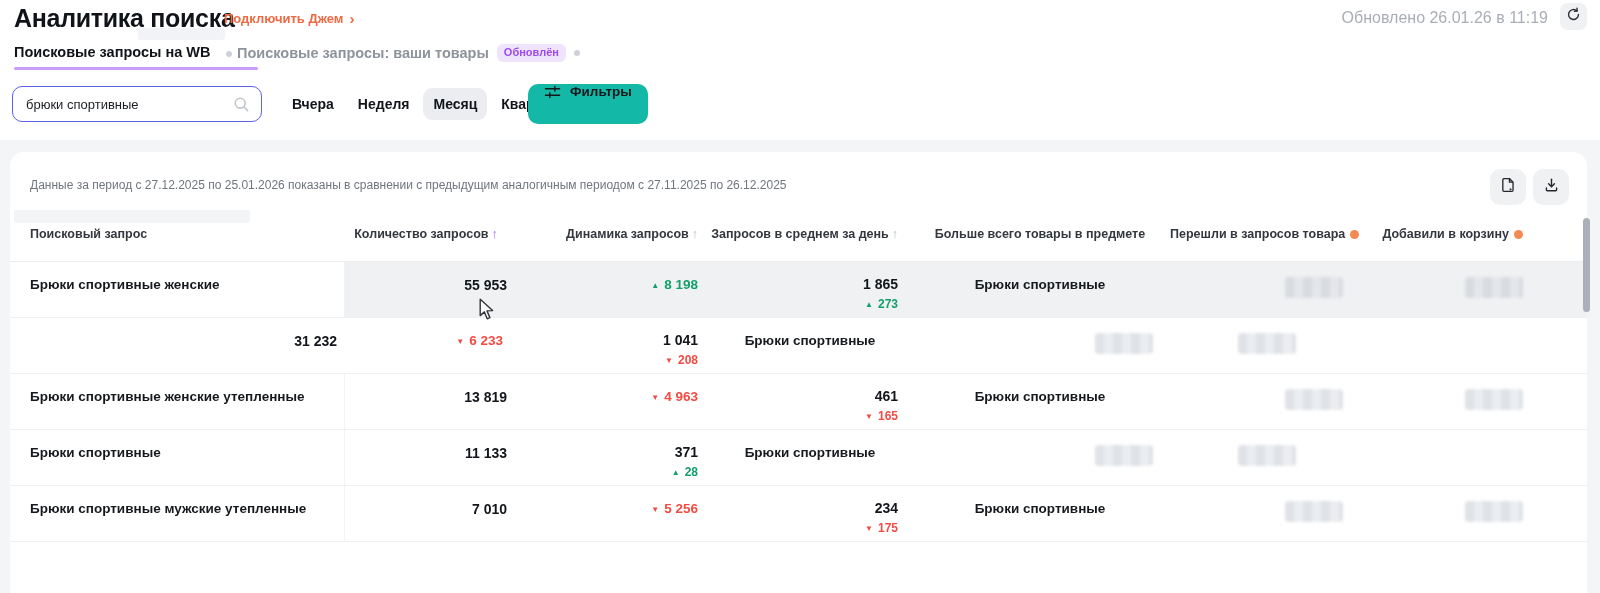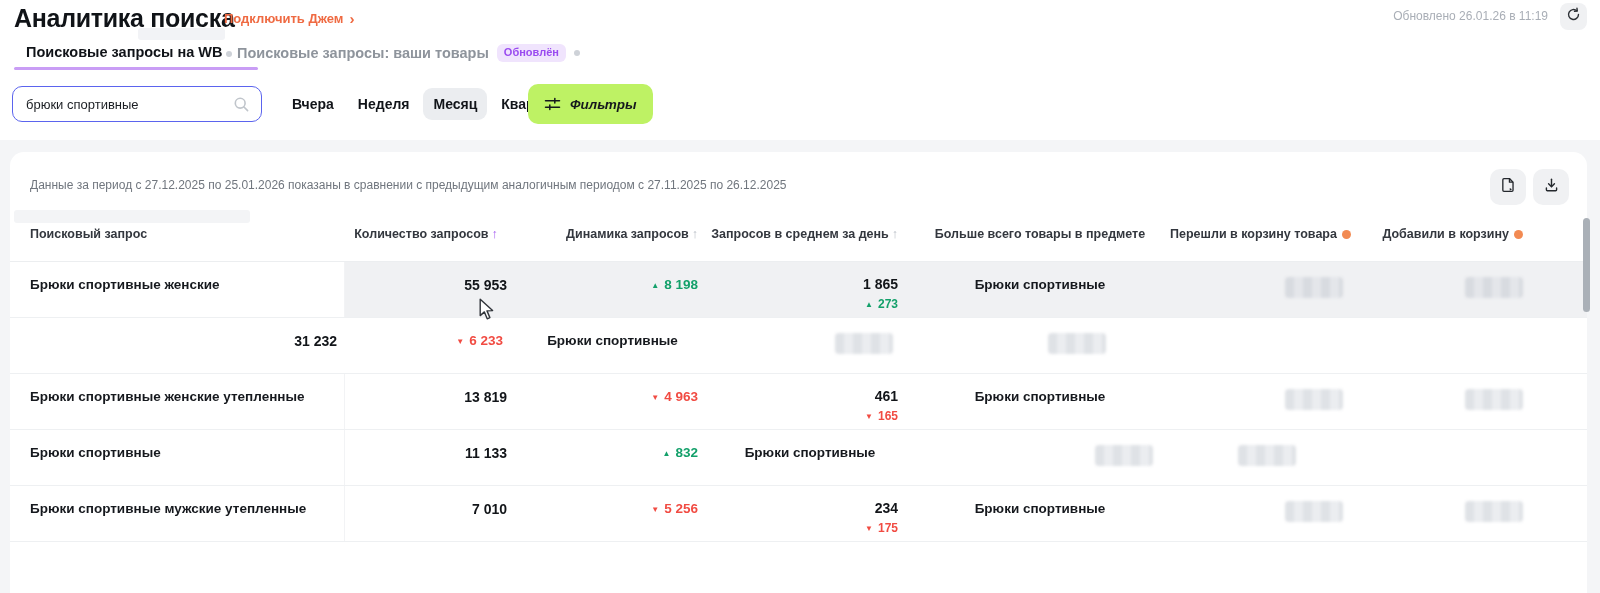--- a/index.html
+++ b/index.html
@@ -10,39 +10,39 @@
   }
   
   .page-lower { position:absolute; left:0; right:0; top:140px; bottom:0; background:#f4f5f7; }
 
   
   .topbar { position:absolute; left:0; top:0; width:1600px; height:140px; background:#fff; }
   .page-title { position:absolute; left:14px; top:4px; font-size:25px; font-weight:800; letter-spacing:-.3px; color:#101317; }
   .title-blur { position:absolute; left:138px; top:28px; width:87px; height:12px; background:#f2f3f6; border-radius:3px; }
   .jam-link { position:absolute; left:224px; top:11px; font-size:13px; font-weight:700; color:#ef6a42; cursor:pointer; display:flex; align-items:flex-start; gap:6px; }
   .jam-link .chev { font-size:15px; font-weight:700; line-height:1; }
-  .updated { position:absolute; right:52px; top:9px; font-size:12px; color:#a9aeb6; }
+  .updated { position:absolute; right:52px; top:9px; font-size:16px; color:#a9aeb6; }
   .refresh-btn { position:absolute; left:1560px; top:3px; width:27px; height:27px; border-radius:8px; background:#f0f1f3; display:flex; align-items:center; justify-content:center; cursor:pointer; }
 
   
-  .tab1 { position:absolute; left:14px; top:44px; font-size:14.5px; font-weight:700; color:#101318; cursor:pointer;margin-left:12px; }
+  .tab1 { position:absolute; left:14px; top:44px; font-size:14.5px; font-weight:700; color:#101318; cursor:pointer; }
   .tab2 { position:absolute; left:237px; top:44px; font-size:14.5px; font-weight:700; color:#8e949c; cursor:pointer; display:flex; align-items:center; gap:8px; }
   .tab-underline { position:absolute; left:14px; top:67px; width:244px; height:3px; background:#c99df5; border-radius:2px; }
   .hintdot { width:6px; height:6px; border-radius:50%; background:#ced2d8; display:inline-block; }
   .tab1-dot { position:absolute; left:226px; top:51px; }
   .badge { background:#f0e4fd; color:#9a4bf0; font-size:11px; font-weight:700; padding:3px 7px 4px; border-radius:6px; line-height:1; }
 
   
   .search-box { position:absolute; left:12px; top:86px; width:250px; height:36px; border:1.5px solid #5b64ee; border-radius:10px; background:#fff; display:flex; align-items:center; }
   .search-box input { border:0; outline:0; background:transparent; flex:1; padding:0 6px 0 13px; font-family:"Liberation Sans",sans-serif; font-size:13px; font-weight:400; color:#1b1e23; }
   .search-icon { margin-right:11px; display:flex; }
   .segmented { position:absolute; left:274px; top:84px; height:40px; background:#fff; border-radius:10px; display:flex; align-items:center; padding:0 8px; gap:4px; }
   .seg { padding:8px 10px; font-size:14px; font-weight:700; color:#111419; border-radius:9px; cursor:pointer; white-space:nowrap; }
   .seg.sel { background:#ebedf0; }
-  .filters-btn { position:absolute; left:528px; top:84px; height:40px; padding:0 16px; background:#bef264; border-radius:10px; display:flex; align-items:center; gap:9px; cursor:pointer;font-style:italic; }
+  .filters-btn { position:absolute; left:528px; top:84px; height:40px; padding:0 16px; background:#14b8a6; border-radius:10px; display:flex; align-items:flex-start; gap:9px; cursor:pointer; }
   .filters-btn span { font-size:13.5px; font-weight:700; color:#15181d; }
 
   
   .card { position:absolute; left:10px; top:152px; width:1577px; height:460px; background:#fff; border-radius:14px 14px 0 0; }
   .card-top { position:relative; height:54px; }
   .period-note { position:absolute; left:20px; top:26px; font-size:12px; color:#70767e; }
   .icon-btn { position:absolute; top:17px; width:36px; height:36px; border-radius:10px; background:#f0f1f3; display:flex; align-items:center; justify-content:center; cursor:pointer; }
   .export-btn { left:1480px; }
   .download-btn { left:1523px; }
 
@@ -180,21 +180,21 @@
     </div>
   </div>
 
   <div class="grid thead">
     <div class="thead-blur"></div>
     <div class="th q">Поисковый запрос</div>
     <div class="th r2"><span>Количество запросов</span><span class="sort active">↑</span></div>
     <div class="th r3"><span>Динамика запросов</span><span class="sort">↑</span></div>
     <div class="th r4"><span>Запросов в среднем за день</span><span class="sort">↑</span></div>
     <div class="th c5">Больше всего товары в предмете</div>
-    <div class="th r6"><span>Перешли в корзину товара</span><span class="hdot"></span></div>
+    <div class="th r6"><span>Перешли в запросов товара</span><span class="hdot"></span></div>
     <div class="th r7"><span>Добавили в корзину</span><span class="hdot"></span></div>
   </div>
 
   <div class="grid row hl">
     <div class="cell c-query">Брюки спортивные женские</div>
     <div class="cell c-num">55 953</div>
     <div class="cell c-change"><span class="tri up">▲</span><span class="up">8 198</span></div>
     <div class="cell c-avg">
       <div class="avg-main">1 865</div>
       <div class="avg-sub"><span class="tri up">▲</span><span class="up">273</span></div>
@@ -204,20 +204,24 @@
         <div class="blur"></div>
       </div>
     <div class="cell c-blurwrap">
         <div class="blur far"></div>
       </div>
   </div>
 
   <div class="grid row">
     <div class="cell c-num">31 232</div>
     <div class="cell c-change"><span class="tri down">▼</span><span class="down">6 233</span></div>
+    <div class="cell c-avg">
+      <div class="avg-main">1 041</div>
+      <div class="avg-sub"><span class="tri down">▼</span><span class="down">208</span></div>
+    </div>
     <div class="cell c-cat">Брюки спортивные</div>
     <div class="cell c-blurwrap">
         <div class="blur"></div>
       </div>
     <div class="cell c-blurwrap">
         <div class="blur far"></div>
       </div>
   </div>
 
   <div class="grid row">
@@ -233,21 +237,24 @@
         <div class="blur"></div>
       </div>
     <div class="cell c-blurwrap">
         <div class="blur far"></div>
       </div>
   </div>
 
   <div class="grid row">
     <div class="cell c-query">Брюки спортивные</div>
     <div class="cell c-num">11 133</div>
-    <div class="cell c-change"><span class="tri up">▲</span><span class="up">832</span></div>
+    <div class="cell c-avg">
+      <div class="avg-main">371</div>
+      <div class="avg-sub"><span class="tri up">▲</span><span class="up">28</span></div>
+    </div>
     <div class="cell c-cat">Брюки спортивные</div>
     <div class="cell c-blurwrap">
         <div class="blur"></div>
       </div>
     <div class="cell c-blurwrap">
         <div class="blur far"></div>
       </div>
   </div>
 
   <div class="grid row">

